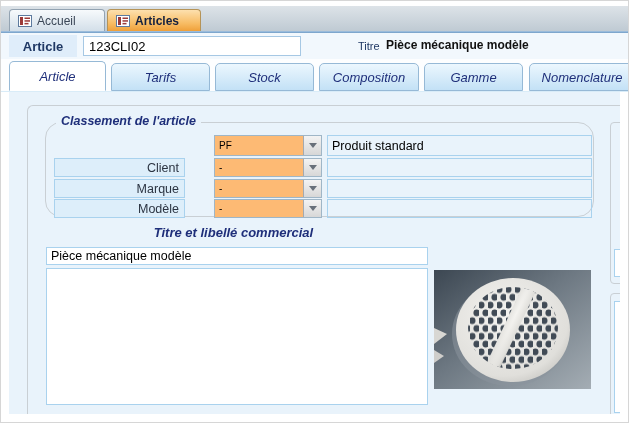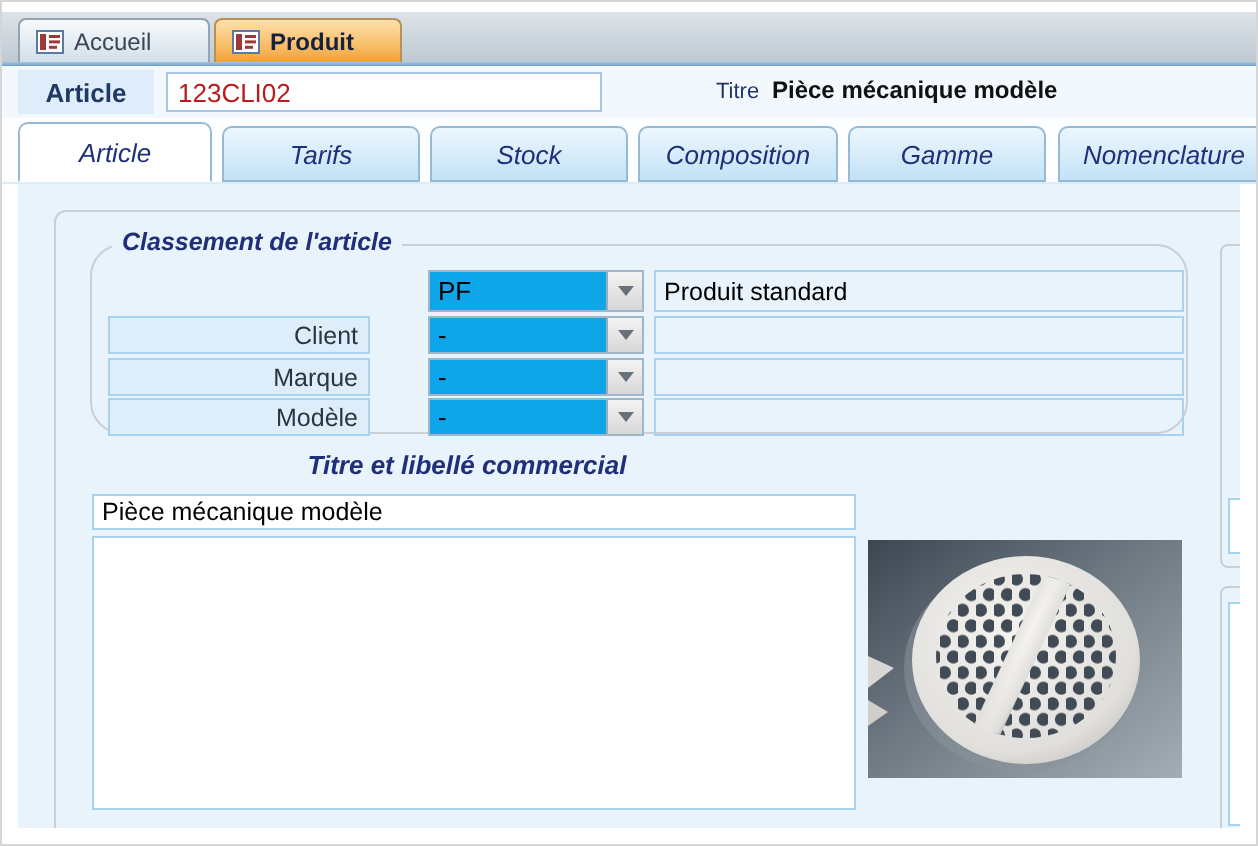--- a/index.html
+++ b/index.html
@@ -22,21 +22,21 @@
   #doctab-articles { left:106px; width:94px; background:linear-gradient(#fde0ae 0%,#f7bb62 65%,#efa03a 100%); color:#15213f; font-weight:bold; border-color:#b59357; }
   .formicon { width:14px; height:12px; flex:0 0 auto; }
   #blueline { position:absolute; left:0; top:30px; width:629px; height:2px;
     background:linear-gradient(#a9c6e2,#6f9cc6); }
   
   #headrow { position:absolute; left:0; top:32px; width:629px; height:26px; background:#f2f8fd; }
   #article-label { position:absolute; left:8px; top:2px; width:68px; height:22px;
     background:#dfedfa; color:#1f3864; font-weight:bold; font-size:13px;
     display:flex; align-items:center; justify-content:center; }
   #article-input { position:absolute; left:82px; top:3px; width:218px; height:20px;
-    background:#fff; border:1px solid #a6c8e4; font-size:13px; color:#b91c1c;
+    background:#fff; border:1px solid #a6c8e4; font-size:13px; color:#000000;
     display:flex; align-items:center; padding-left:5px; }
   #titre-label { position:absolute; left:357px; top:7px; font-size:11px; color:#1f3864; }
   #titre-value { position:absolute; left:385px; top:5px; font-size:12px; font-weight:bold; color:#111; }
   
   #substrip { position:absolute; left:0; top:58px; width:629px; height:33px;
     background:#fdfeff; border-bottom:1px solid #d9ecf8; }
   .subtab { position:absolute; bottom:0; height:28px; border:1px solid #96b9d6;
     border-radius:5px 5px 0 0; display:flex; align-items:center; justify-content:center;
     font-size:13px; font-style:italic; color:#1f2f7a; cursor:default;
     background:linear-gradient(#ecf7fe,#c3e1f6); }
@@ -56,21 +56,21 @@
   #classement { position:absolute; left:36px; top:30px; width:549px; height:95px;
     border:1px solid #c9cfd4; border-radius:16px; }
   #classement-legend { position:absolute; left:10px; top:-9px; padding:0 5px;
     background:#e9f3fb; font-size:12.5px; font-weight:bold; font-style:italic; color:#1f2f7a; }
   .crow { position:absolute; left:0; width:100%; height:19px; }
   #crow-0 { top:12px; height:21px; } #crow-1 { top:35px; } #crow-2 { top:56px; } #crow-3 { top:76px; }
   .clabel { position:absolute; left:8px; top:0; width:131px; height:100%;
     background:#ddeefa; border:1px solid #a9d2ee; color:#2b3442; font-size:12.5px;
     display:flex; align-items:center; justify-content:flex-end; padding-right:5px; }
   .ccombo { position:absolute; left:168px; top:0; width:108px; height:100%;
-    background:#0ea5e9; border:1px solid #9fb6c7; font-size:13px; color:#000;
+    background:#fdba74; border:1px solid #9fb6c7; font-size:10px; color:#000;
     display:flex; align-items:center; padding-left:4px; }
   .combo-btn { position:absolute; right:0; top:0; width:18px; height:100%;
     background:linear-gradient(#f3f3f3,#d7d7d7); border-left:1px solid #a4aab0;
     display:flex; align-items:center; justify-content:center; }
   .chev { width:0; height:0; border-left:4px solid transparent; border-right:4px solid transparent;
     border-top:5px solid #68707a; }
   .cfield { position:absolute; left:281px; top:0; width:265px; height:100%;
     border:1px solid #a9d2ee; font-size:12.5px; color:#000;
     display:flex; align-items:center; padding-left:4px; }
   
@@ -110,21 +110,21 @@
       <span>Accueil</span>
     </div>
     <div class="doctab" id="doctab-articles">
       <svg class="formicon" viewBox="0 0 14 12">
         <rect x="0.5" y="0.5" width="13" height="11" fill="#ffffff" stroke="#5d7a9e"></rect>
         <rect x="2" y="2" width="3" height="8" fill="#9c3a38"></rect>
         <rect x="6.5" y="2.5" width="5.5" height="1.5" fill="#9c3a38"></rect>
         <rect x="6.5" y="5.2" width="5.5" height="1.5" fill="#9c3a38"></rect>
         <rect x="6.5" y="7.9" width="4" height="1.5" fill="#9c3a38"></rect>
       </svg>
-      <span>Produit</span>
+      <span>Articles</span>
     </div>
   </div>
   <div id="blueline"></div>
 
   <div id="headrow">
     <div id="article-label">Article</div>
     <div id="article-input">123CLI02</div>
     <div id="titre-label">Titre</div>
     <div id="titre-value">Pièce mécanique modèle</div>
   </div>

